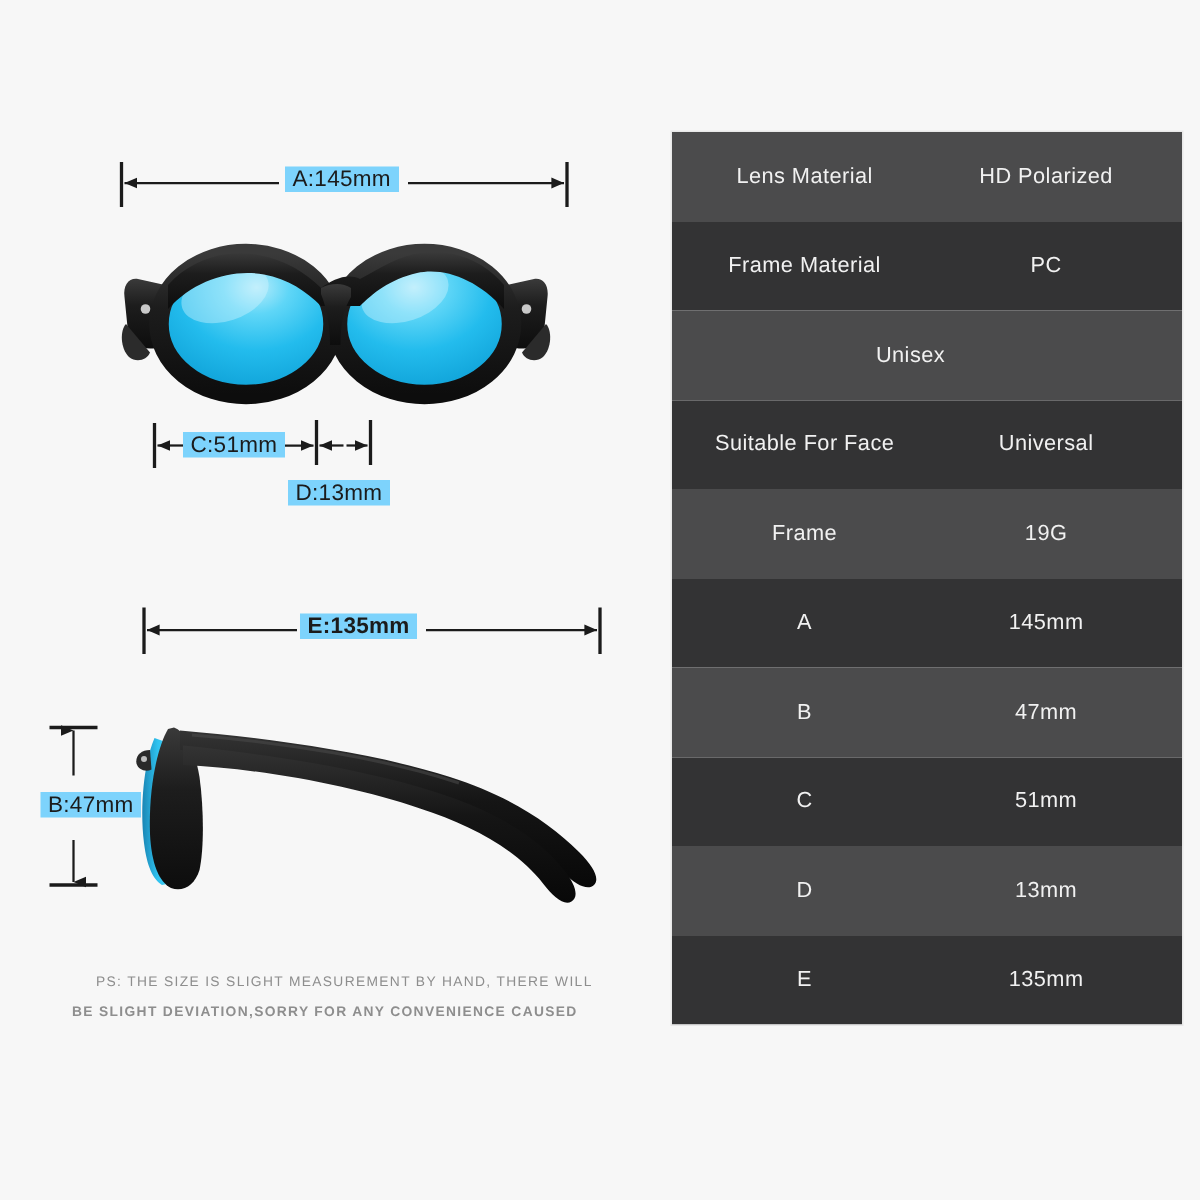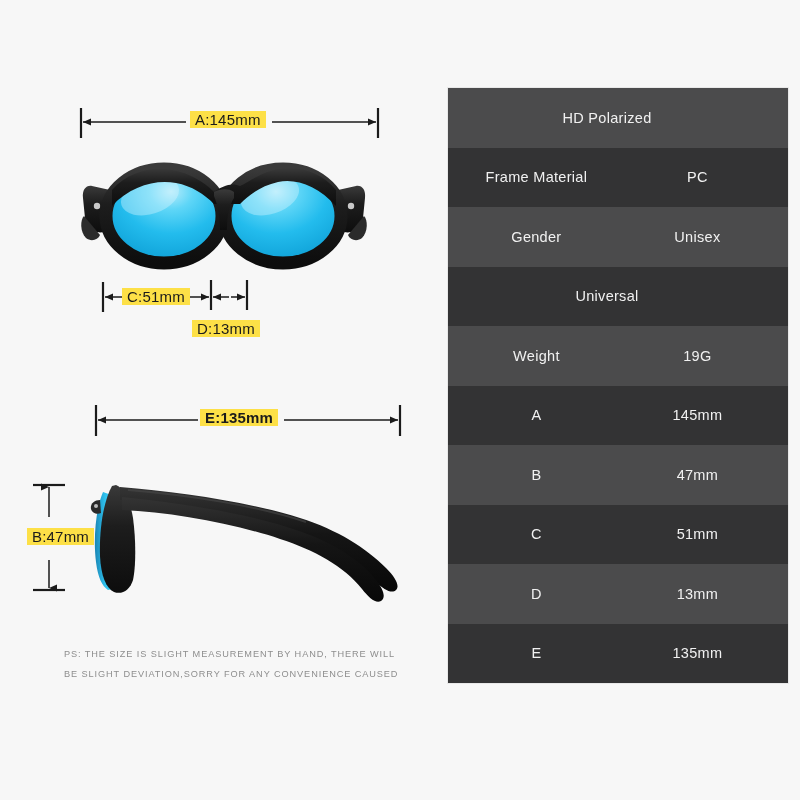--- a/index.html
+++ b/index.html
@@ -27,21 +27,21 @@
     left: 0; top: 0;
     width: 440px; height: 800px;
   }
 
   .dim-label {
     position: absolute;
     color: #1b1b1b;
     font-size: 15px;
     letter-spacing: .2px;
     white-space: nowrap;
-    background: #fde047;
+    background: #7dd3fc;
     padding: 0 5px;
   }
 
   .note {
     position: absolute;
     color: #8e8e8e;
     font-size: 9.2px;
     letter-spacing: .9px;
     white-space: nowrap;
     font-family: "Liberation Sans", sans-serif;
@@ -234,41 +234,42 @@
     <div class="dim-label" style="left:122px; top:288px;text-align:right;">C:51mm</div>
 
     <div class="dim-label" style="left:192px; top:320px;">D:13mm</div>
 
     <div class="dim-label" style="left:200px; top:409px;font-weight:bold;">E:135mm</div>
 
     <div class="dim-label" style="left:27px; top:528px;">B:47mm</div>
 
     
     <div class="note" style="left:64px; top:649px;">PS: THE SIZE IS SLIGHT MEASUREMENT BY HAND, THERE WILL</div>
-    <div class="note" style="left:64px; top:669px;">BE SLIGHT DEVIATION,SORRY FOR ANY CONVENIENCE CAUSED</div>
+    <div class="note" style="left:48px; top:669px;font-weight:bold;">BE SLIGHT DEVIATION,SORRY FOR ANY CONVENIENCE CAUSED</div>
   </div>
 
   <div class="spec-table">
 
     <div class="spec-row even">
+      <span class="spec-key">Lens Material</span>
       <span class="spec-val">HD Polarized</span>
     </div>
     <div class="spec-row odd">
       <span class="spec-key">Frame Material</span>
       <span class="spec-val">PC</span>
     </div>
     <div class="spec-row even">
-      <span class="spec-key">Gender</span>
       <span class="spec-val">Unisex</span>
     </div>
     <div class="spec-row odd">
+      <span class="spec-key">Suitable For Face</span>
       <span class="spec-val">Universal</span>
     </div>
     <div class="spec-row even">
-      <span class="spec-key">Weight</span>
+      <span class="spec-key">Frame</span>
       <span class="spec-val">19G</span>
     </div>
     <div class="spec-row odd">
       <span class="spec-key">A</span>
       <span class="spec-val">145mm</span>
     </div>
     <div class="spec-row even">
       <span class="spec-key">B</span>
       <span class="spec-val">47mm</span>
     </div>

